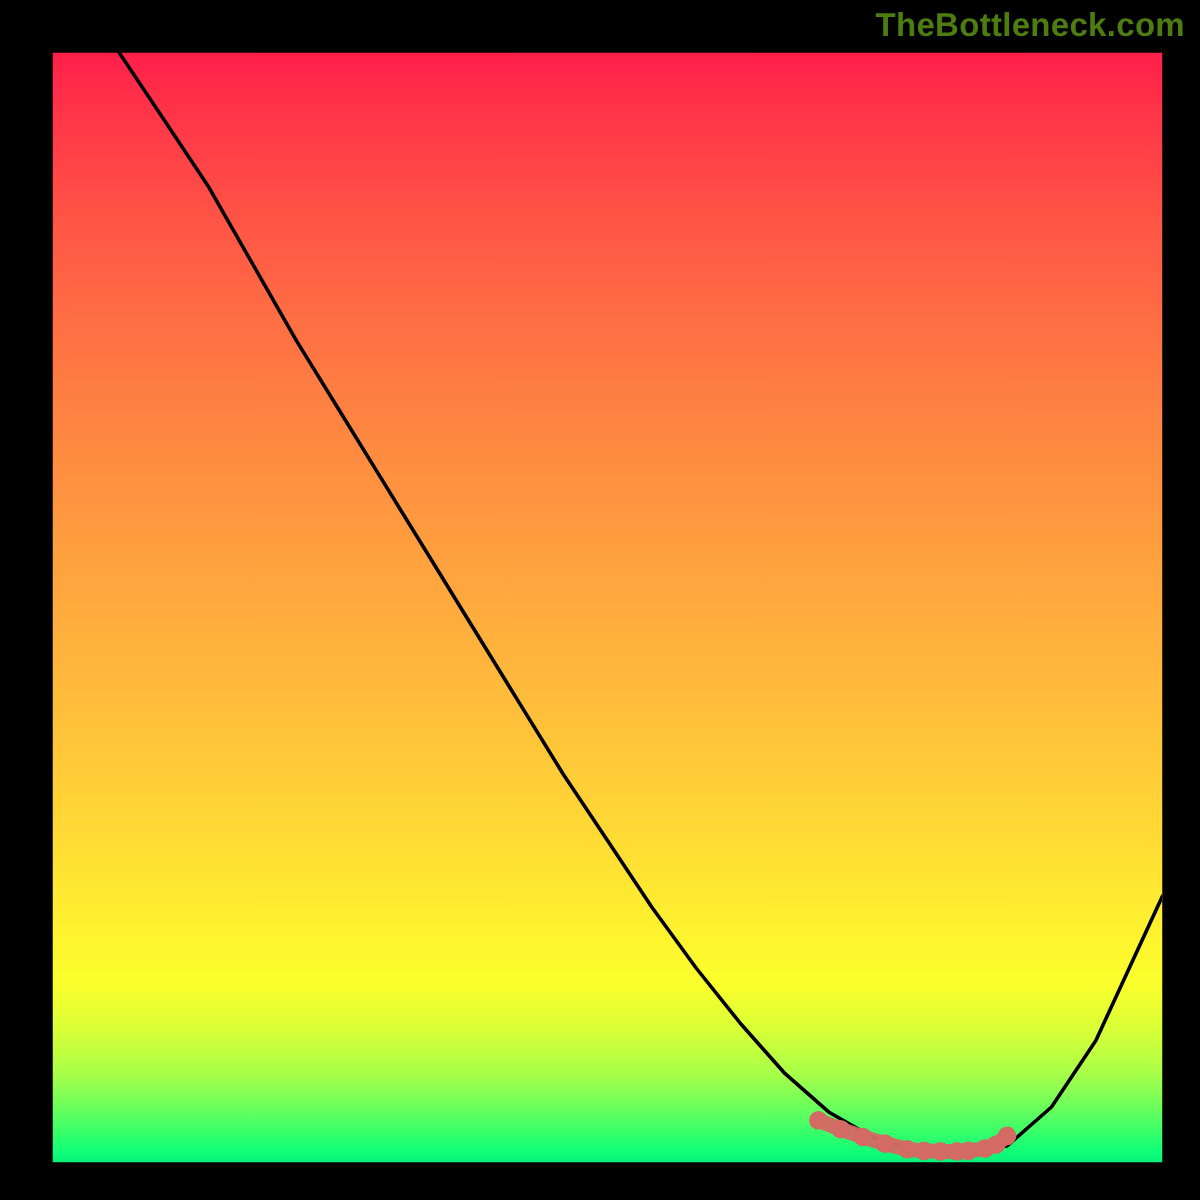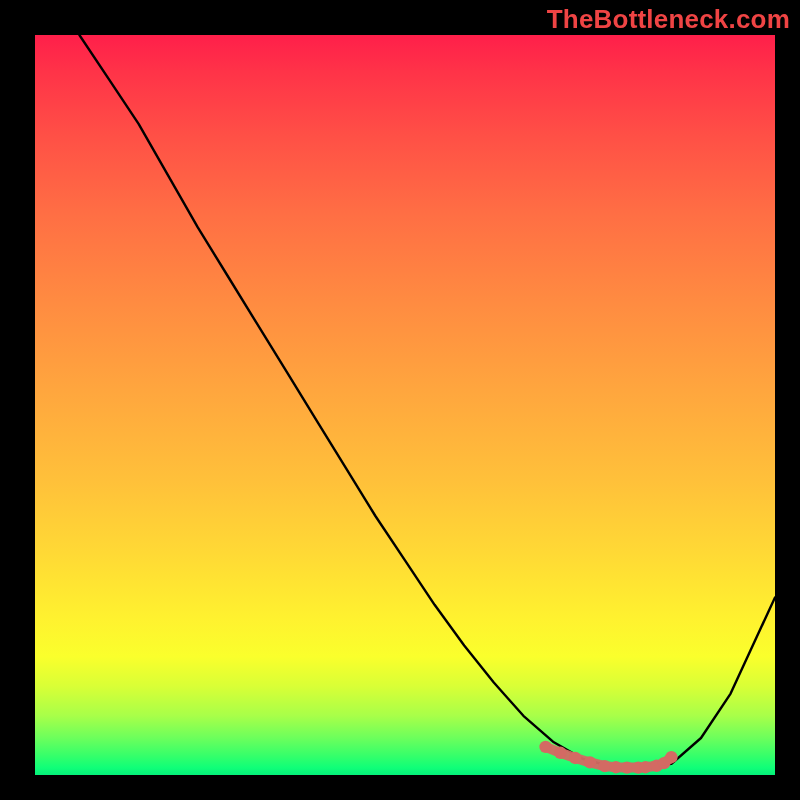--- a/index.html
+++ b/index.html
@@ -14,22 +14,22 @@
   .frame {
     position: relative;
     width: 800px;
     height: 800px;
     background: #000;
   }
   .watermark {
     position: absolute;
     top: 4px;
     right: 10px;
-    color: #ef4444;
-    font-size: 26px;
+    color: #4d7c0f;
+    font-size: 22px;
     font-weight: 600;
     letter-spacing: 0.2px;
     user-select: none;
   }
   .plot-outer {
     position: absolute;
     left: 35px;
     top: 35px;
     width: 740px;
     height: 740px;

